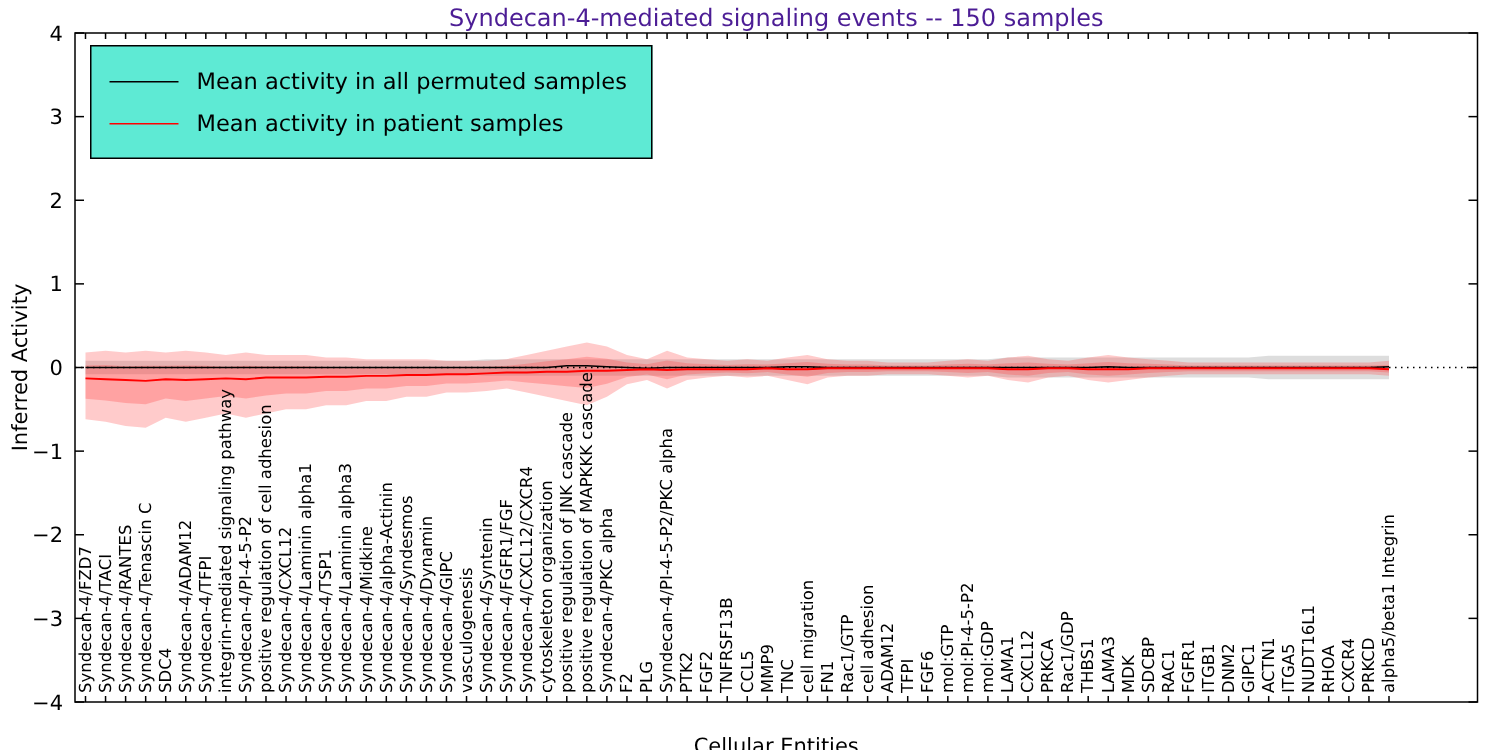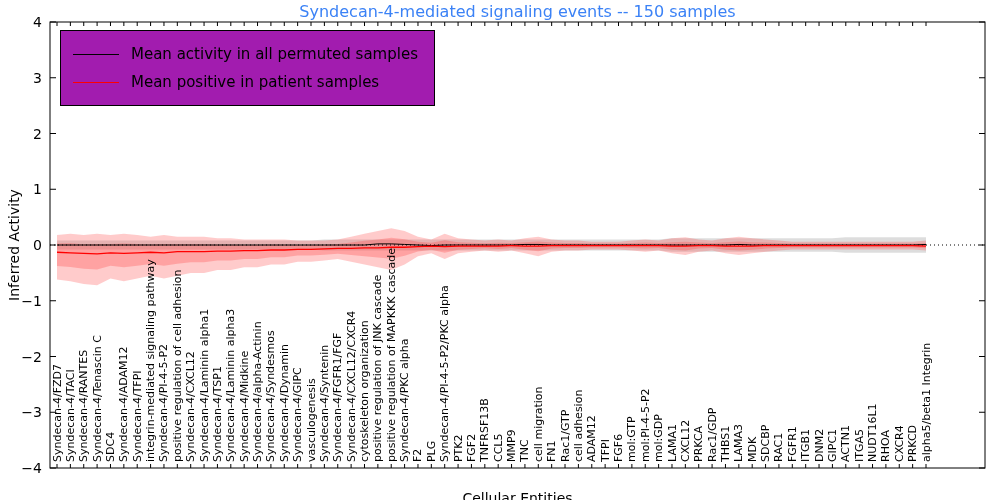--- a/index.html
+++ b/index.html
@@ -6,34 +6,34 @@
   .figure{
     position:relative;
     width:1000px;height:500px;
     background:#ffffff;
     font-family:"DejaVu Sans","Liberation Sans",sans-serif;
     overflow:hidden;
   }
   .figure svg{position:absolute;left:0;top:0;}
   .chart-title{
     position:absolute;left:50px;top:2px;width:935px;
-    text-align:center;font-size:16px;color:#3b82f6;
+    text-align:center;font-size:16px;color:#4c1d95;
   }
   .ylabel{
     position:absolute;left:14px;top:245px;
     transform:translate(-50%,-50%) rotate(-90deg);
     white-space:nowrap;font-size:14px;color:#000;
   }
   .xlabel{
     position:absolute;left:50px;top:490px;width:935px;
     text-align:center;font-size:14px;color:#000;
   }
   .legend{
     position:absolute;left:60px;top:30px;
-    background:#a21caf;border:1px solid #000;
+    background:#5eead4;border:1px solid #000;
     padding:9px 16px 9px 12px;
   }
   .legend-row{display:flex;align-items:center;height:28px;}
   .swatch{
     display:inline-block;width:46px;height:0;
     border-top:1.6px solid #000;margin-right:12px;flex:none;
   }
   .legend-label{font-size:15px;color:#000;white-space:nowrap;}
 </style>
 </head>
@@ -279,16 +279,16 @@
   <div class="ylabel">Inferred Activity</div>
   <div class="xlabel">Cellular Entities</div>
 
   <div class="legend">
     <div class="legend-row">
       <span class="swatch" style="border-top-color: rgb(0, 0, 0);"></span>
       <span class="legend-label">Mean activity in all permuted samples</span>
     </div>
     <div class="legend-row">
       <span class="swatch" style="border-top-color: rgb(255, 0, 0);"></span>
-      <span class="legend-label">Mean positive in patient samples</span>
+      <span class="legend-label">Mean activity in patient samples</span>
     </div>
   </div>
 </div>
 
 </body></html>

